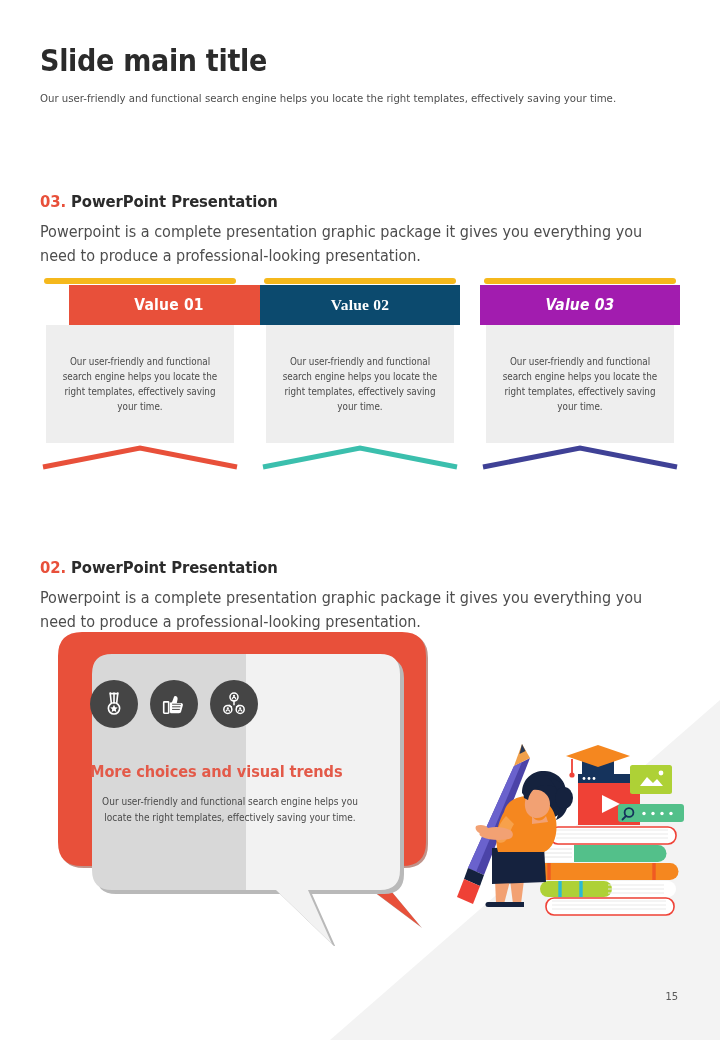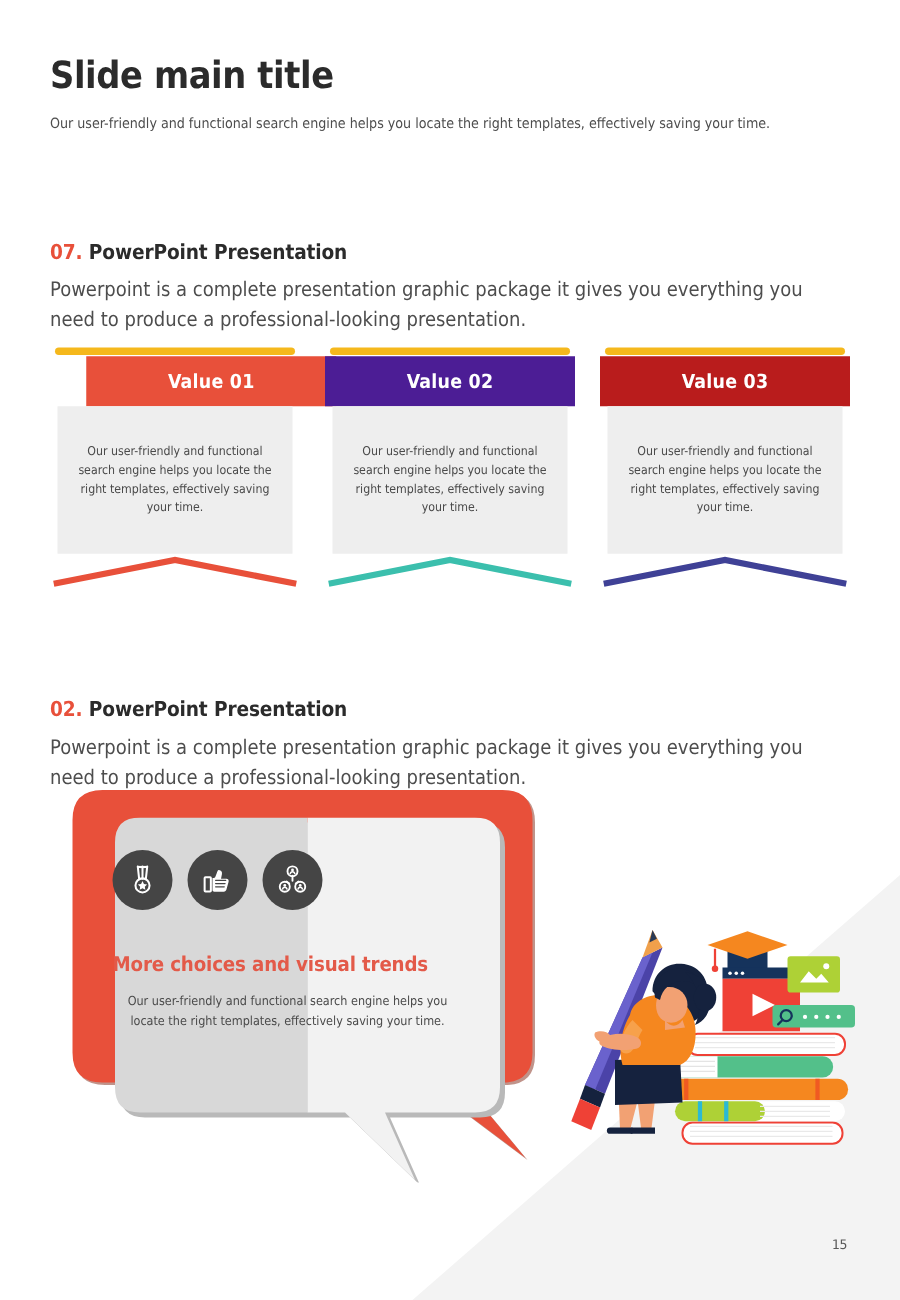--- a/index.html
+++ b/index.html
@@ -178,21 +178,21 @@
     <polygon points="720,700 720,1040 330,1040" fill="#f3f3f3"></polygon>
   </svg>
 
   <div class="header">
     <div class="slide-title">Slide main title</div>
     <div class="slide-subtitle">Our user-friendly and functional search engine helps you locate the right templates, effectively saving your time.</div>
   </div>
 
   <div class="section" style="top:192px;">
     <div class="section-heading">
-      <span class="section-num">07.</span>
+      <span class="section-num">03.</span>
       <span>PowerPoint Presentation</span>
     </div>
     <div class="section-body">Powerpoint is a complete presentation graphic package it gives you everything you need to produce a professional-looking presentation.</div>
   </div>
 
   <div class="cards-row">
 
     <div class="vcard">
       <div class="vcard-topbar" style="background:#f5b81c;"></div>
       <div class="vcard-header" style="background:#e8503a;margin-left:29px;">
@@ -201,34 +201,34 @@
       <div class="vcard-body">
         <div class="vcard-text">Our user-friendly and functional search engine helps you locate the right templates, effectively saving your time.</div>
       </div>
       <svg class="vcard-chevron" viewBox="0 0 200 30">
         <polyline points="3,26 100,7 197,26" fill="none" stroke="#e8503a" stroke-width="5" stroke-linejoin="miter"></polyline>
       </svg>
     </div>
 
     <div class="vcard">
       <div class="vcard-topbar" style="background:#f5b81c;"></div>
-      <div class="vcard-header" style="background:#4c1d95;">
+      <div class="vcard-header" style="background:#0c4a6e;font-family:Liberation Serif, serif;">
         <span class="vcard-header-label">Value 02</span>
       </div>
       <div class="vcard-body">
         <div class="vcard-text">Our user-friendly and functional search engine helps you locate the right templates, effectively saving your time.</div>
       </div>
       <svg class="vcard-chevron" viewBox="0 0 200 30">
         <polyline points="3,26 100,7 197,26" fill="none" stroke="#3bbfad" stroke-width="5" stroke-linejoin="miter"></polyline>
       </svg>
     </div>
 
     <div class="vcard">
       <div class="vcard-topbar" style="background:#f5b81c;"></div>
-      <div class="vcard-header" style="background:#b91c1c;">
+      <div class="vcard-header" style="background:#a21caf;font-style:italic;">
         <span class="vcard-header-label">Value 03</span>
       </div>
       <div class="vcard-body">
         <div class="vcard-text">Our user-friendly and functional search engine helps you locate the right templates, effectively saving your time.</div>
       </div>
       <svg class="vcard-chevron" viewBox="0 0 200 30">
         <polyline points="3,26 100,7 197,26" fill="none" stroke="#3f4196" stroke-width="5" stroke-linejoin="miter"></polyline>
       </svg>
     </div>
 

